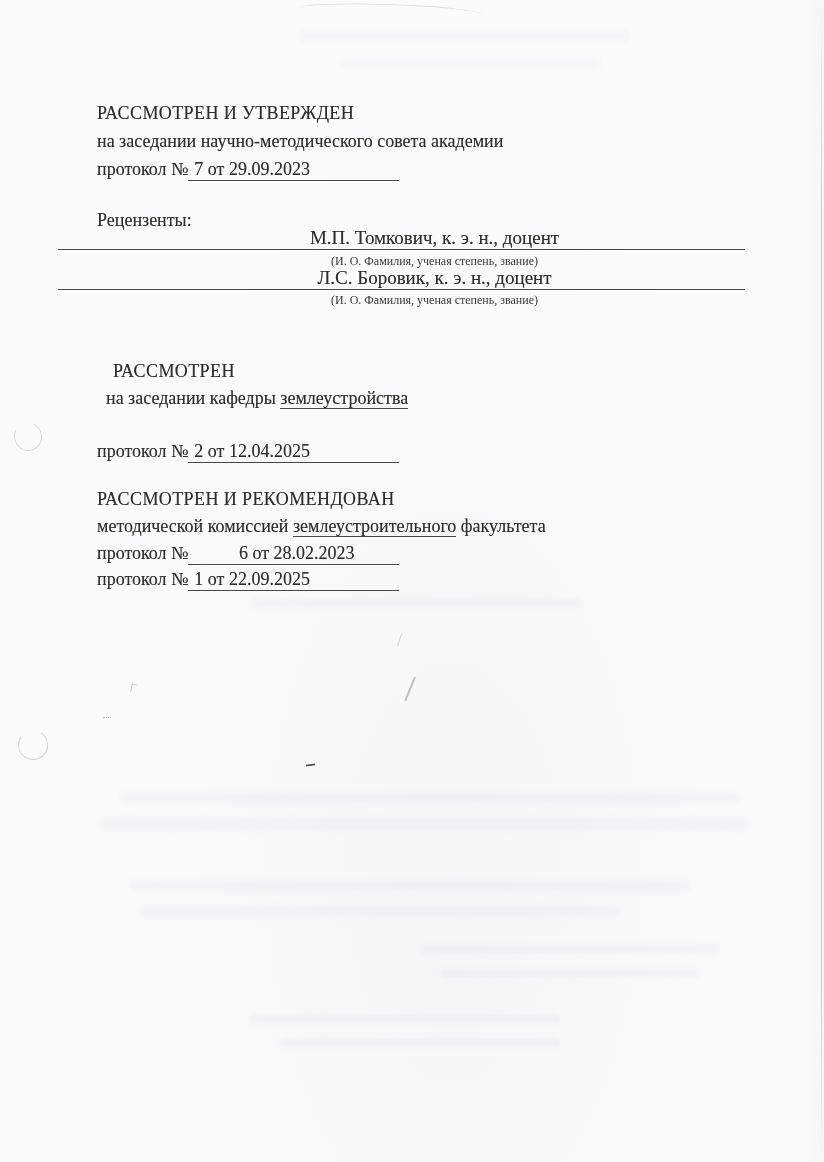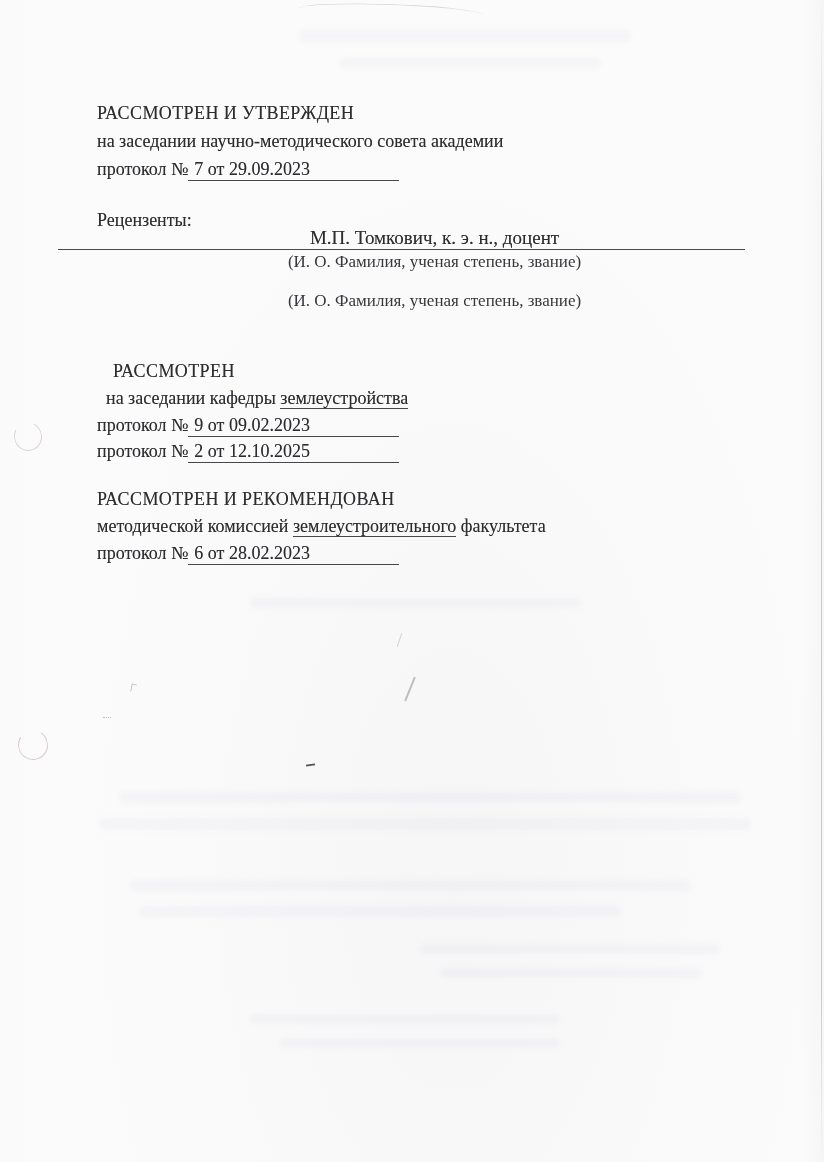--- a/index.html
+++ b/index.html
@@ -17,21 +17,21 @@
        text-shadow:0 0 .5px rgba(46,44,48,.45); }
   .caps { letter-spacing:.4px; }
   .ul-word { border-bottom:1.5px solid #49454a; }
   .ul-fill { display:inline-block; width:205px; padding-left:6px;
              border-bottom:1.6px solid #49454a; }
   .rev-row { position:absolute; left:58px; width:687px; height:22px;
              border-bottom:1.9px solid #4b474b; text-align:center; text-indent:66px;
              font-size:19px; line-height:22px; white-space:nowrap;
              text-shadow:0 0 .5px rgba(46,44,48,.45); }
   .rev-cap { position:absolute; left:58px; width:687px; text-align:center; text-indent:66px;
-             font-size:17px; line-height:13px; color:#39373c; white-space:nowrap; }
+             font-size:12px; line-height:13px; color:#39373c; white-space:nowrap; }
   .artifact { position:absolute; pointer-events:none; }
   .smudge { position:absolute; pointer-events:none; background:rgba(125,125,150,.05);
             filter:blur(2px); border-radius:3px; }
 </style>
 </head>
 <body>
 
 <div class="page">
 
   <div class="t caps" style="left:97px; top:102px;">РАССМОТРЕН И УТВЕРЖДЕН</div>
@@ -40,39 +40,42 @@
     <span>протокол №</span><span class="ul-fill">7 от 29.09.2023</span>
   </div>
 
   <div class="t" style="left:97px; top:209px;">Рецензенты:</div>
 
   <div class="rev-row" style="top:227px;">
     <span>М.П. Томкович, к. э. н., доцент</span>
   </div>
   <div class="rev-cap" style="top:255px;">(И. О. Фамилия, ученая степень, звание)</div>
 
+  <div class="rev-row" style="top:267px;">
+    <span>Л.С. Боровик, к. э. н., доцент</span>
+  </div>
   <div class="rev-cap" style="top:294px;">(И. О. Фамилия, ученая степень, звание)</div>
 
   <div class="t caps" style="left:113px; top:360px;">РАССМОТРЕН</div>
   <div class="t" style="left:106px; top:387px;font-family:Liberation Serif, serif;">
     <span>на заседании кафедры</span>&nbsp;<span class="ul-word">землеустройства</span>
   </div>
-  <div class="t" style="left:97px; top:414px;">
-    <span>протокол №</span><span class="ul-fill">9 от 09.02.2023</span>
-  </div>
   <div class="t" style="left:97px; top:440px;">
-    <span>протокол №</span><span class="ul-fill">2 от 12.10.2025</span>
+    <span>протокол №</span><span class="ul-fill">2 от 12.04.2025</span>
   </div>
 
   <div class="t" style="left:97px; top:515px;">
     <span>методической комиссией</span>&nbsp;<span class="ul-word">землеустроительного</span>&nbsp;<span>факультета</span>
   </div>
   <div class="t caps" style="left:97px; top:488px;">РАССМОТРЕН И РЕКОМЕНДОВАН</div>
-  <div class="t" style="left:97px; top:542px;">
+  <div class="t" style="left:97px; top:542px;text-align:center;">
     <span>протокол №</span><span class="ul-fill">6 от 28.02.2023</span>
+  </div>
+  <div class="t" style="left:97px; top:568px;">
+    <span>протокол №</span><span class="ul-fill">1 от 22.09.2025</span>
   </div>
 
   <div class="artifact" style="left:14px; top:422px; width:26px; height:27px; border-radius:50%;
               border:1.5px solid rgba(204,184,188,.6); border-top-color:transparent;
               transform:rotate(-18deg);"></div>
   <div class="artifact" style="left:18px; top:730px; width:28px; height:28px; border-radius:50%;
               border:1.5px solid rgba(198,178,182,.65); border-top-color:transparent;
               transform:rotate(-12deg);"></div>
 
   <div class="artifact" style="left:298px; top:4px; width:185px; height:15px;

